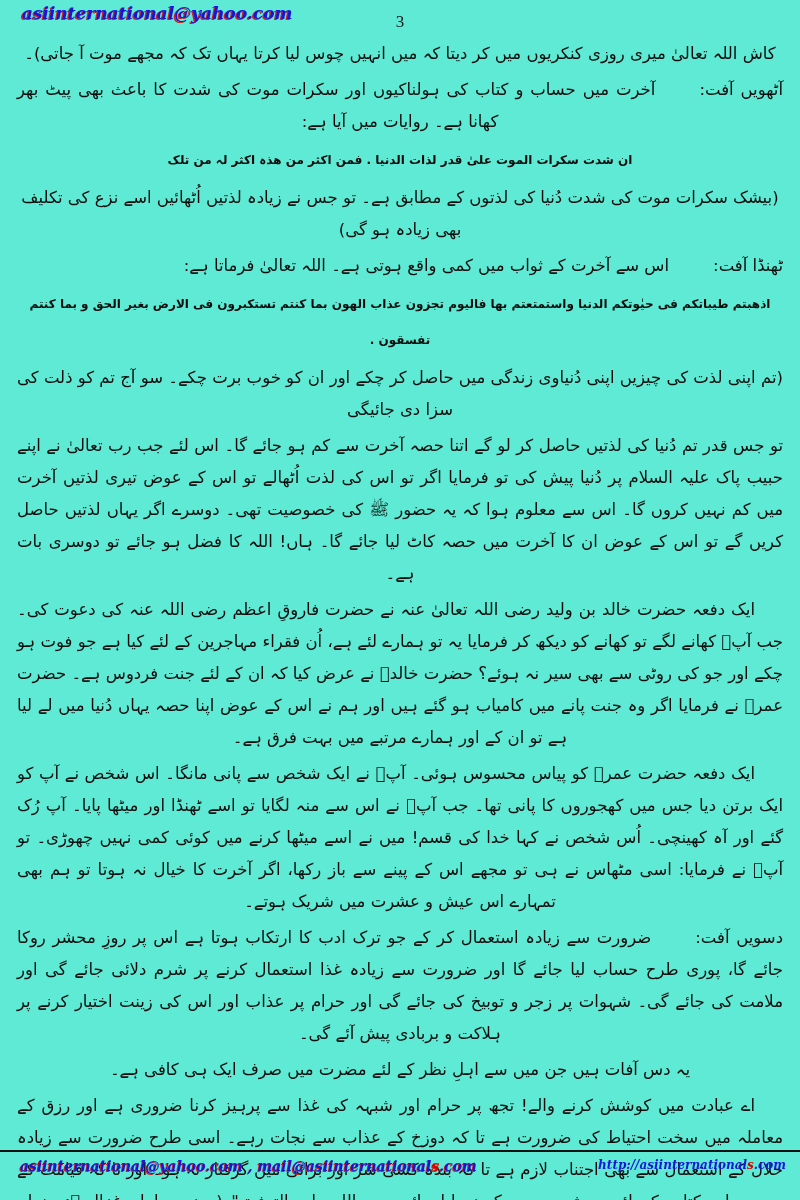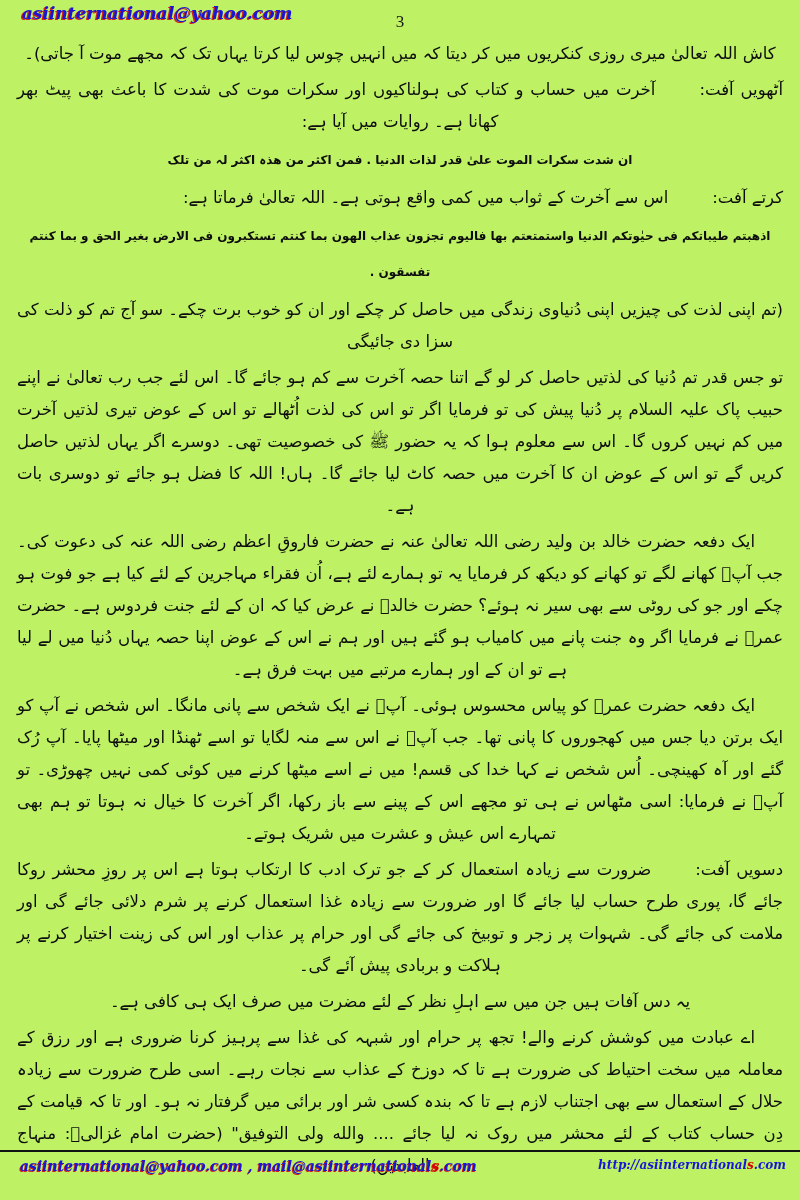--- a/index.html
+++ b/index.html
@@ -1,16 +1,16 @@
 <!DOCTYPE html>
 <html lang="ur"><head>
 <meta charset="utf-8">
 <style>
   html,body{margin:0;padding:0;background:#ffffff;}
-  .page{position:relative;width:800px;height:1200px;background:#bef264;overflow:hidden;
+  .page{position:relative;width:800px;height:1200px;background:#5eead4;overflow:hidden;
         font-family:"DejaVu Sans",sans-serif;color:#111;}
   
   .header-email{position:absolute;top:3px;left:22px;
     font-family:"DejaVu Serif",serif;font-style:italic;font-weight:bold;
     font-size:17px;color:#1616d8;text-shadow:-1.5px 1px 0 #cf1f1f;}
   .page-number{position:absolute;top:12px;left:0;width:100%;text-align:center;
     font-family:"Liberation Serif",serif;font-size:17px;color:#1a1a1a;}
   
   .content{position:absolute;top:38px;right:17px;left:17px;direction:rtl;
     font-size:16.5px;line-height:32px;color:#0d0d0d;}
@@ -38,22 +38,23 @@
 
   <div class="header-email">asiinternational@yahoo.com</div>
   <div class="page-number">3</div>
 
   <div class="content">
     <p class="p-center">کاش اللہ تعالیٰ میری روزی کنکریوں میں کر دیتا کہ میں انہیں چوس لیا کرتا یہاں تک کہ مجھے موت آ جاتی)۔</p>
 
     <p class="p-just"><span class="afat-label">آٹھویں آفت:</span><span>آخرت میں حساب و کتاب کی ہولناکیوں اور سکرات موت کی شدت کا باعث بھی پیٹ بھر کھانا ہے۔ روایات میں آیا ہے:</span></p>
 
     <p class="arabic">ان شدت سکرات الموت علیٰ قدر لذات الدنیا . فمن اکثر من ھذہ اکثر لہ من تلک</p>
+    <p class="p-center">(بیشک سکرات موت کی شدت دُنیا کی لذتوں کے مطابق ہے۔ تو جس نے زیادہ لذتیں اُٹھائیں اسے نزع کی تکلیف بھی زیادہ ہو گی)</p>
 
-    <p class="p-line"><span class="afat-label">کرتے آفت:</span><span>اس سے آخرت کے ثواب میں کمی واقع ہوتی ہے۔ اللہ تعالیٰ فرماتا ہے:</span></p>
+    <p class="p-line"><span class="afat-label">ٹھنڈا آفت:</span><span>اس سے آخرت کے ثواب میں کمی واقع ہوتی ہے۔ اللہ تعالیٰ فرماتا ہے:</span></p>
 
     <p class="arabic">اذھبتم طیباتکم فی حیٰوتکم الدنیا واستمتعتم بھا فالیوم تجزون عذاب الھون بما کنتم تستکبرون فی الارض بغیر الحق و بما کنتم تفسقون .</p>
     <p class="p-center">(تم اپنی لذت کی چیزیں اپنی دُنیاوی زندگی میں حاصل کر چکے اور ان کو خوب برت چکے۔ سو آج تم کو ذلت کی سزا دی جائیگی</p>
 
     <p class="p-just">تو جس قدر تم دُنیا کی لذتیں حاصل کر لو گے اتنا حصہ آخرت سے کم ہو جائے گا۔ اس لئے جب رب تعالیٰ نے اپنے حبیب پاک علیہ السلام پر دُنیا پیش کی تو فرمایا اگر تو اس کی لذت اُٹھالے تو اس کے عوض تیری لذتیں آخرت میں کم نہیں کروں گا۔ اس سے معلوم ہوا کہ یہ حضور ﷺ کی خصوصیت تھی۔ دوسرے اگر یہاں لذتیں حاصل کریں گے تو اس کے عوض ان کا آخرت میں حصہ کاٹ لیا جائے گا۔ ہاں! اللہ کا فضل ہو جائے تو دوسری بات ہے۔</p>
     <p class="p-just indent">ایک دفعہ حضرت خالد بن ولید رضی اللہ تعالیٰ عنہ نے حضرت فاروقِ اعظم رضی اللہ عنہ کی دعوت کی۔ جب آپؓ کھانے لگے تو کھانے کو دیکھ کر فرمایا یہ تو ہمارے لئے ہے، اُن فقراء مہاجرین کے لئے کیا ہے جو فوت ہو چکے اور جو کی روٹی سے بھی سیر نہ ہوئے؟ حضرت خالدؓ نے عرض کیا کہ ان کے لئے جنت فردوس ہے۔ حضرت عمرؓ نے فرمایا اگر وہ جنت پانے میں کامیاب ہو گئے ہیں اور ہم نے اس کے عوض اپنا حصہ یہاں دُنیا میں لے لیا ہے تو ان کے اور ہمارے مرتبے میں بہت فرق ہے۔</p>
     <p class="p-just indent">ایک دفعہ حضرت عمرؓ کو پیاس محسوس ہوئی۔ آپؓ نے ایک شخص سے پانی مانگا۔ اس شخص نے آپ کو ایک برتن دیا جس میں کھجوروں کا پانی تھا۔ جب آپؓ نے اس سے منہ لگایا تو اسے ٹھنڈا اور میٹھا پایا۔ آپ رُک گئے اور آہ کھینچی۔ اُس شخص نے کہا خدا کی قسم! میں نے اسے میٹھا کرنے میں کوئی کمی نہیں چھوڑی۔ تو آپؓ نے فرمایا: اسی مٹھاس نے ہی تو مجھے اس کے پینے سے باز رکھا، اگر آخرت کا خیال نہ ہوتا تو ہم بھی تمہارے اس عیش و عشرت میں شریک ہوتے۔</p>
 
     <p class="p-just"><span class="afat-label">دسویں آفت:</span><span>ضرورت سے زیادہ استعمال کر کے جو ترک ادب کا ارتکاب ہوتا ہے اس پر روزِ محشر روکا جائے گا، پوری طرح حساب لیا جائے گا اور ضرورت سے زیادہ غذا استعمال کرنے پر شرم دلائی جائے گی اور ملامت کی جائے گی۔ شہوات پر زجر و توبیخ کی جائے گی اور حرام پر عذاب اور اس کی زینت اختیار کرنے پر ہلاکت و بربادی پیش آئے گی۔</span></p>
 

